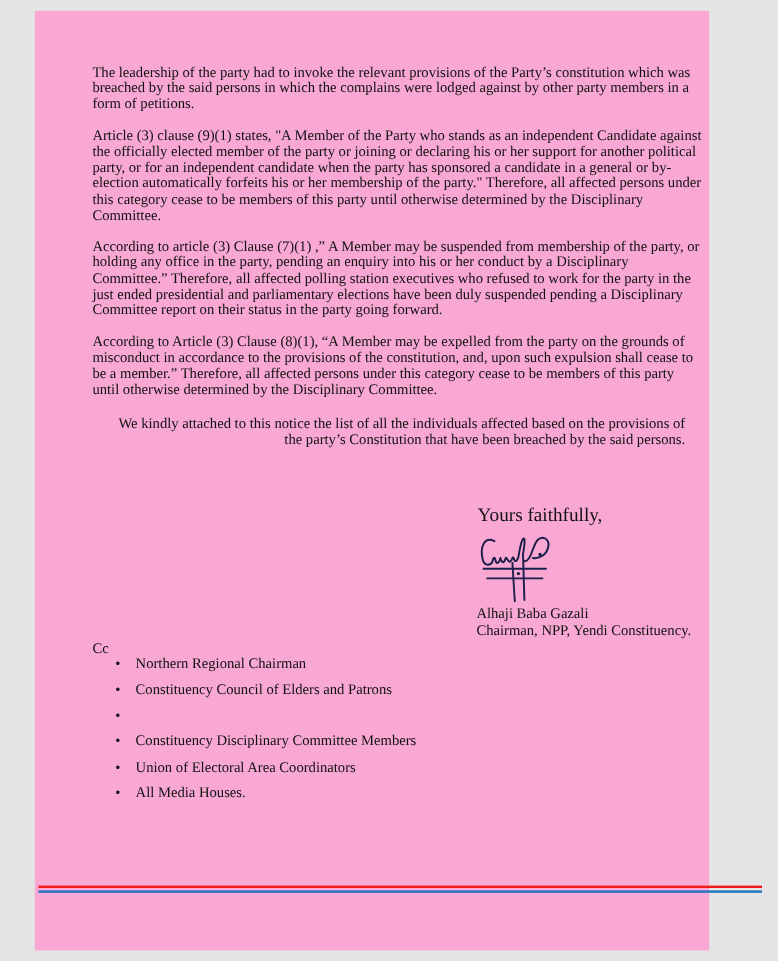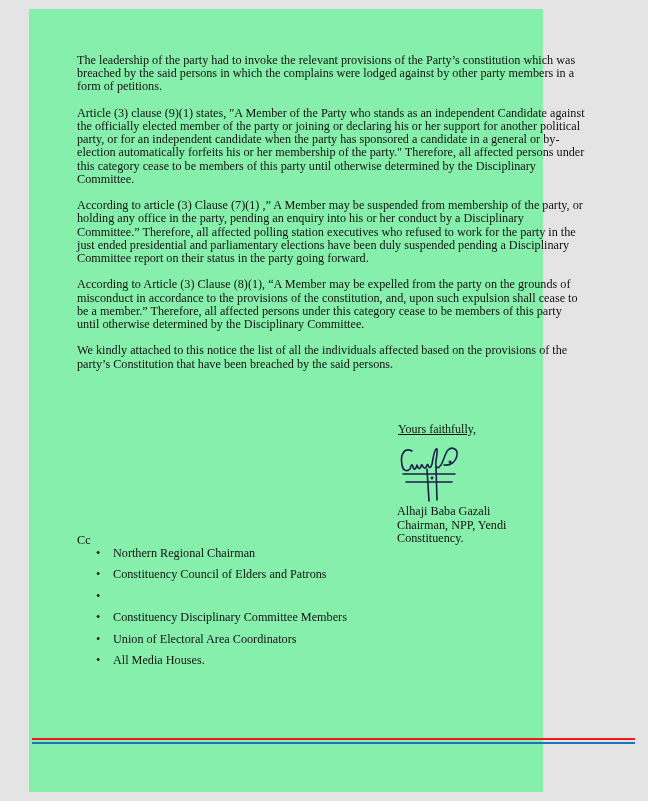--- a/index.html
+++ b/index.html
@@ -7,38 +7,37 @@
     width: 648px; height: 801px;
     background: #e4e4e4;
     position: relative;
     overflow: hidden;
     font-family: "Liberation Serif", "DejaVu Serif", serif;
     color: #111;
   }
   .page {
     position: absolute;
     left: 29px; top: 9px;
-    width: 514px; height: 783px;
-    background: #86efac;
+    width: 562px; height: 783px;
+    background: #f9a8d4;
   }
   .body-text {
     position: absolute;
     left: 48px; top: 45px;
     width: 510px;
     font-size: 12.2px;
     line-height: 13.2px;
   }
   .body-text p { margin: 0 0 13.2px 0; }
-  .body-text p.tight { margin: 0; }
+  .body-text p.tight { margin: 16px; text-align: right; }
   .closing {
     position: absolute;
     left: 369px; top: 414px;
-    font-size: 12px;
+    font-size: 16px;
     line-height: 13.2px;
-    text-decoration: underline;
   }
   .signature {
     position: absolute;
     left: 369px; top: 432px;
     width: 64px; height: 62px;
   }
   .signer {
     position: absolute;
     left: 368px; top: 496px;
     font-size: 12.2px;

